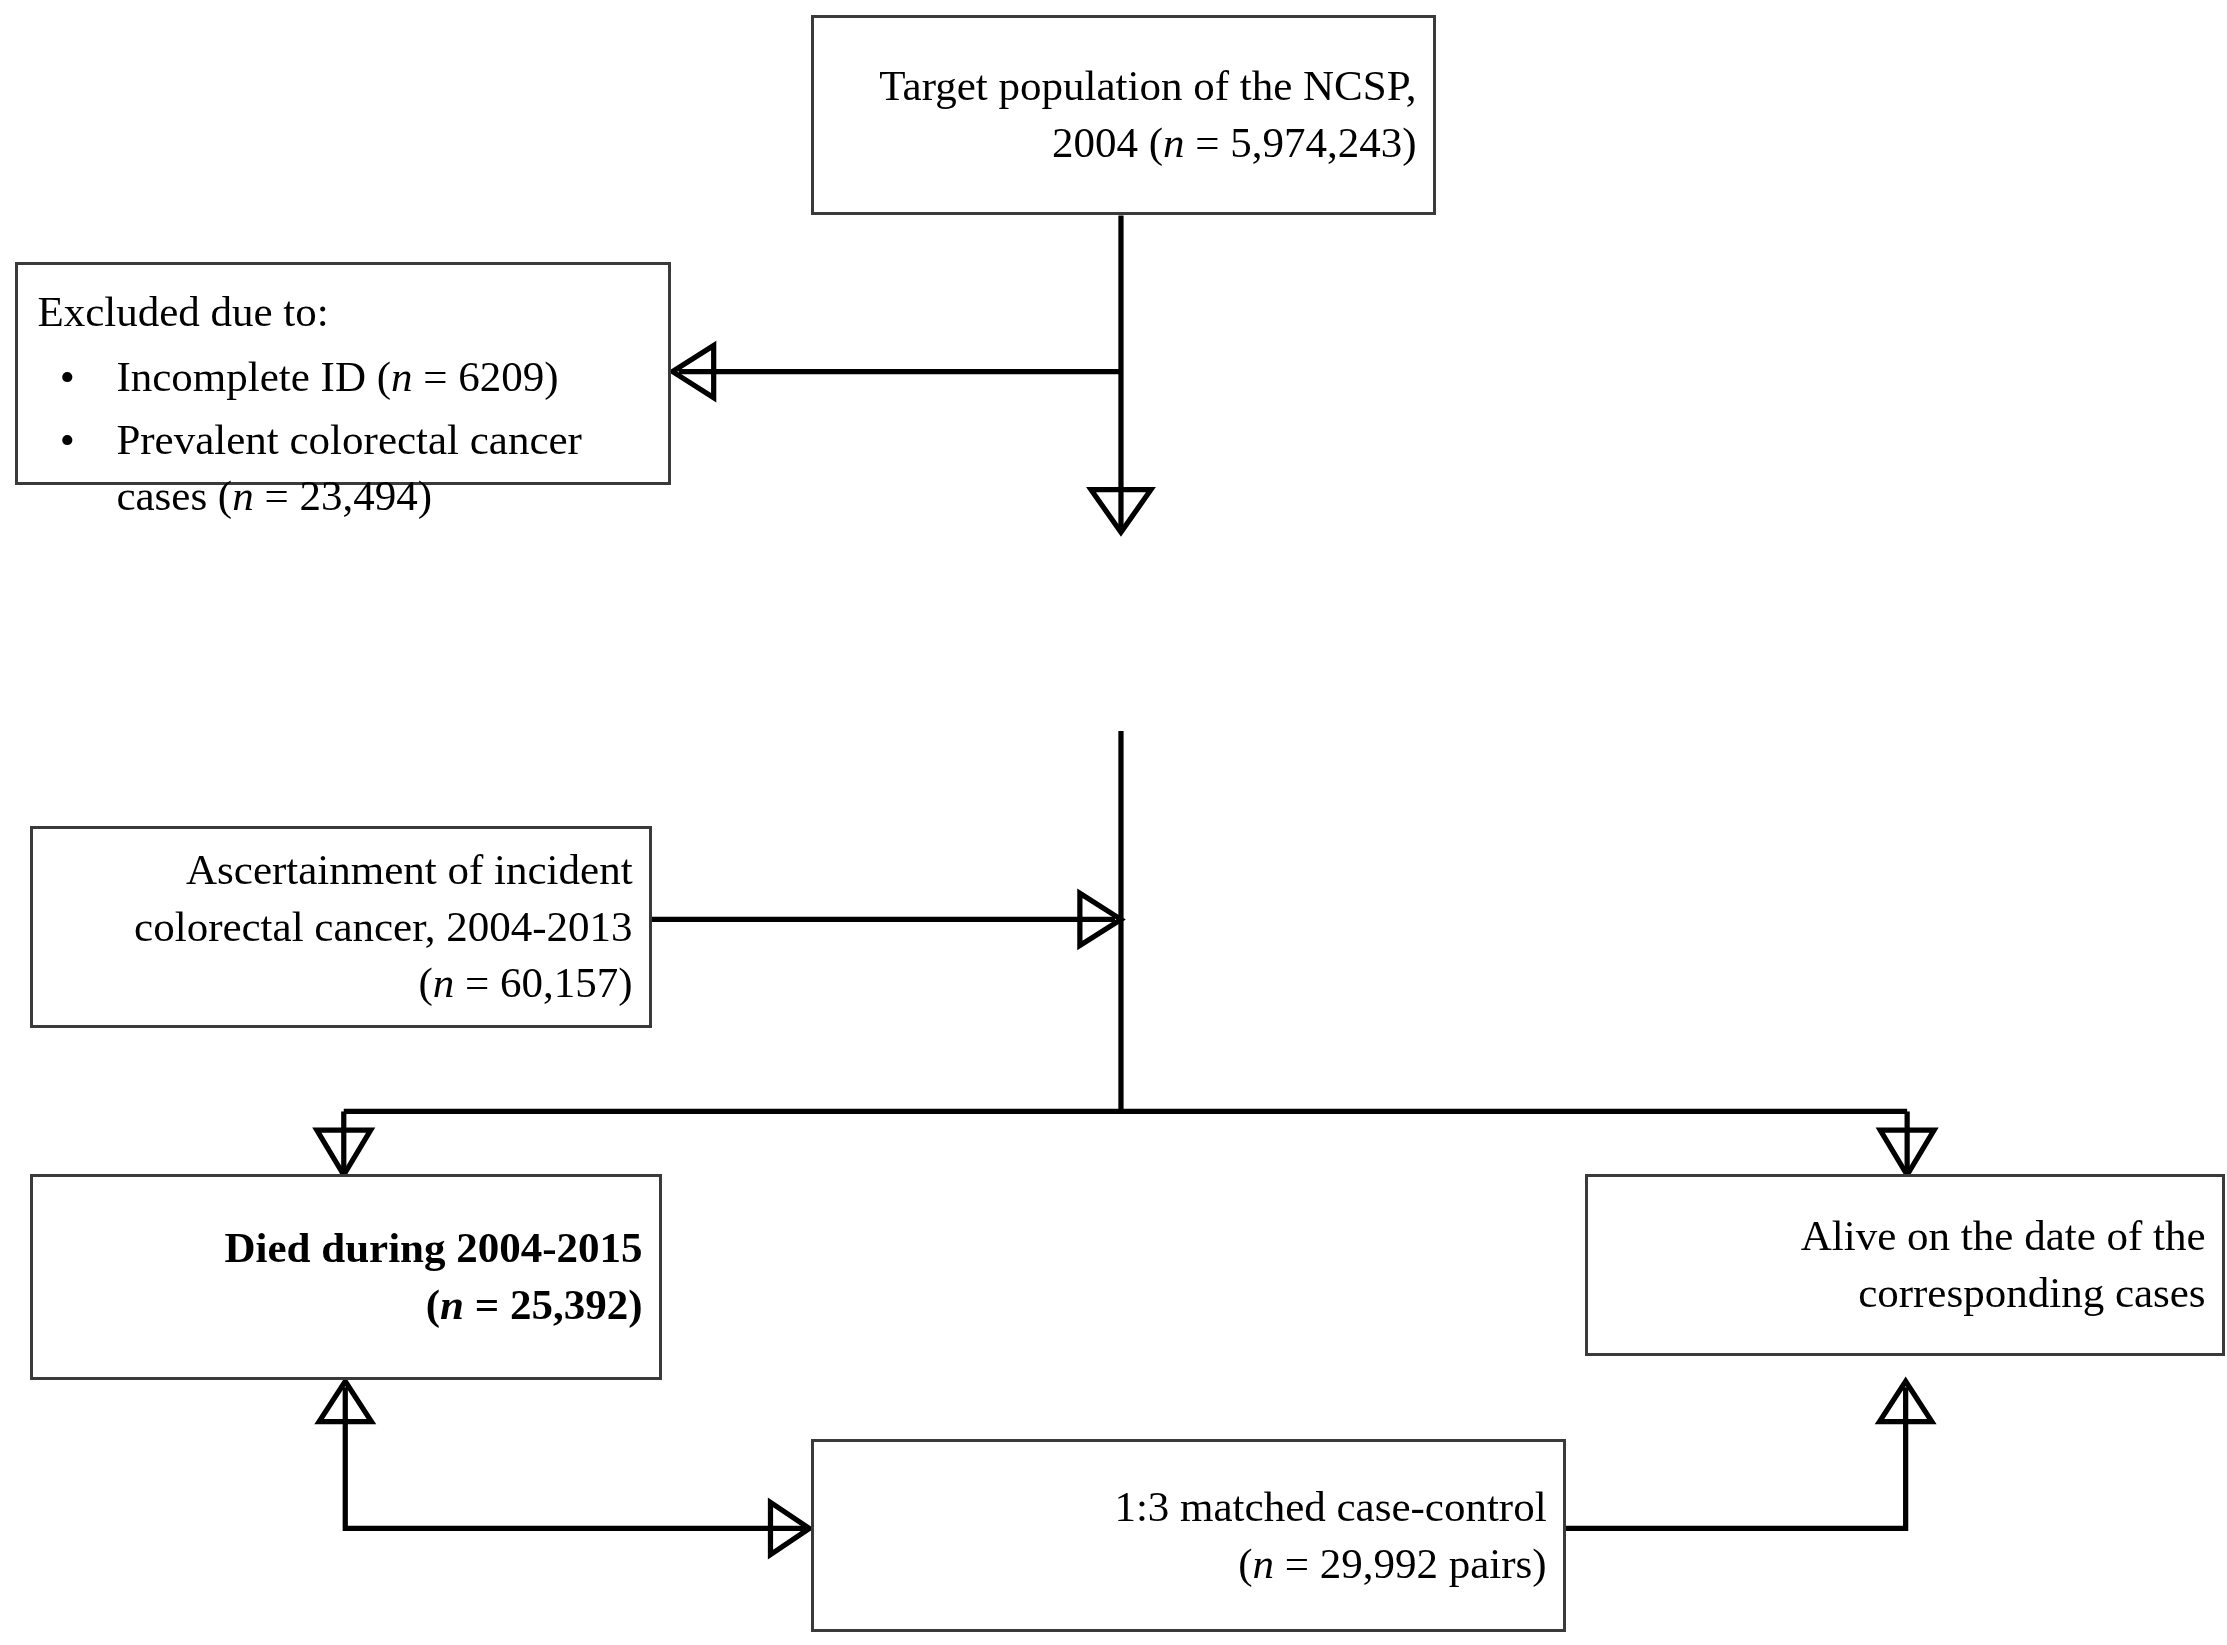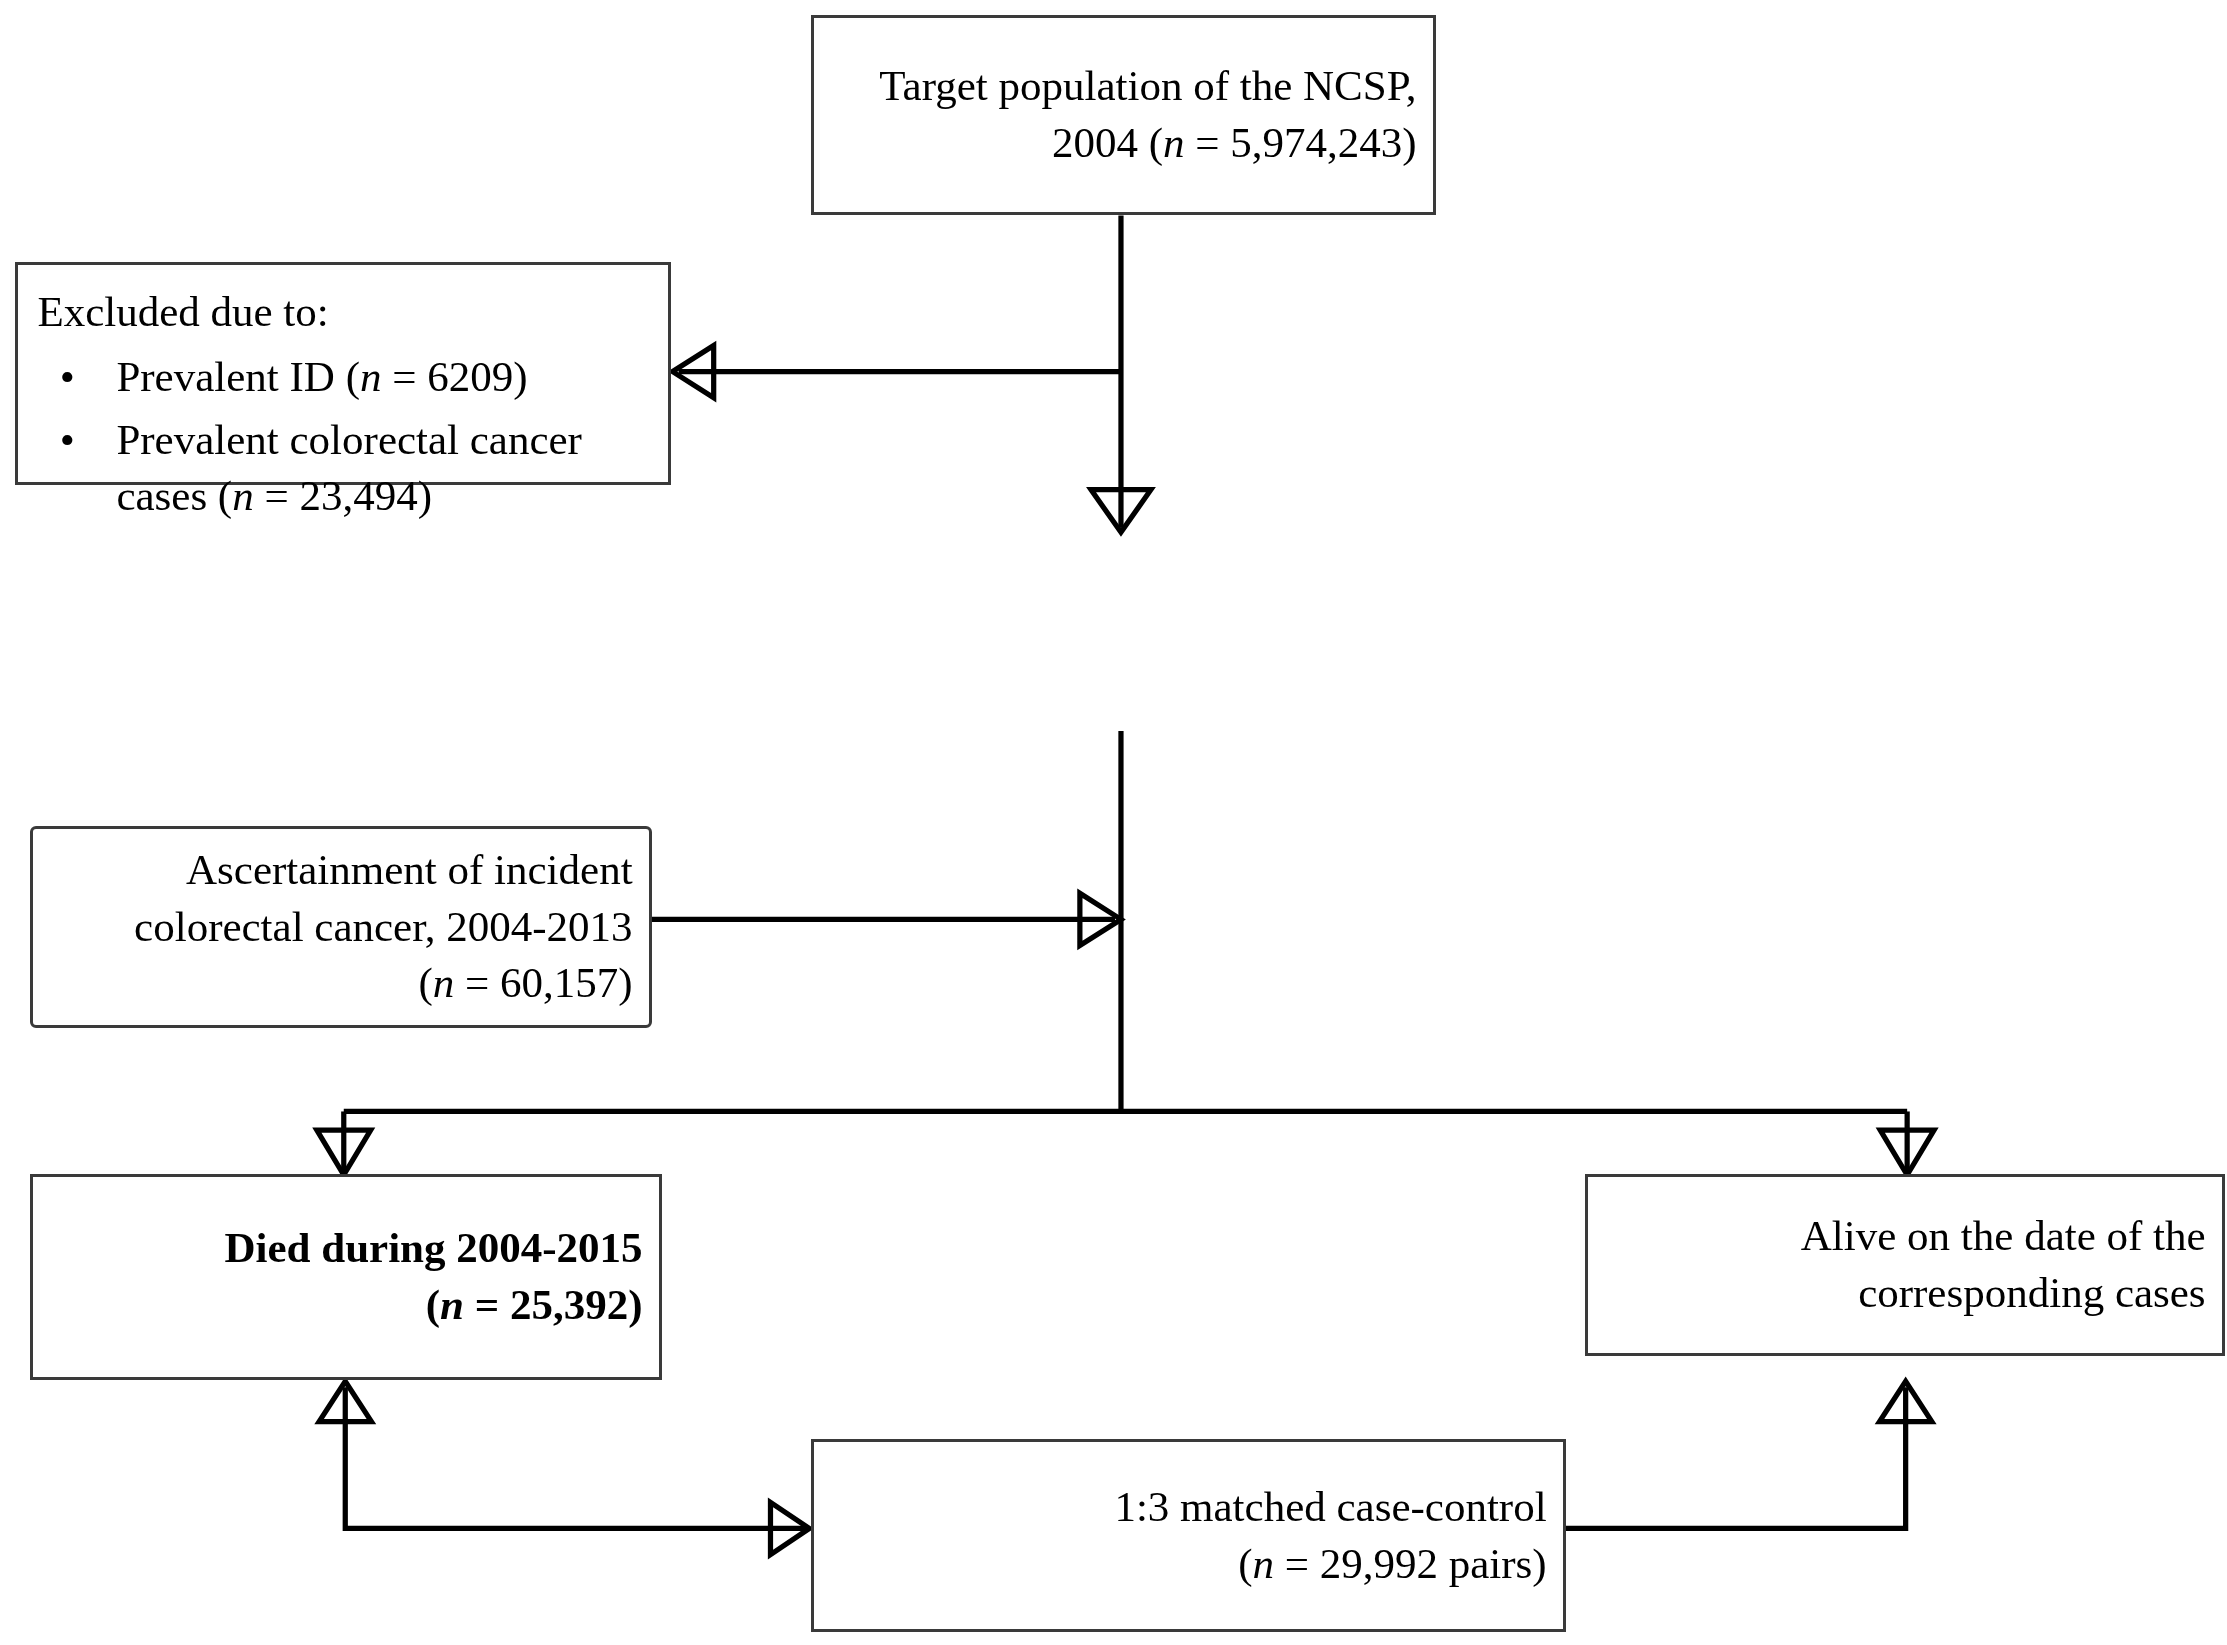--- a/index.html
+++ b/index.html
@@ -124,31 +124,31 @@
       <span>Target population of the NCSP,</span><br>
       <span>2004 (</span><span class="ital">n</span><span> = 5,974,243)</span>
     </span>
   </div>
 
   <div class="node node-left-align" style="left:15px; top:262px; width:656px; height:223px;">
     <span class="txt">
       <span>Excluded due to:</span>
       <ul class="bullet-list">
         <li>
-          <span class="dot">•</span><span>Prevalent ID (</span><span class="ital">n</span><span> = 6209)</span>
+          <span class="dot">•</span><span>Incomplete ID (</span><span class="ital">n</span><span> = 6209)</span>
         </li>
         <li>
           <span class="dot">•</span><span>Prevalent colorectal cancer cases (</span><span class="ital">n</span><span> = 23,494)</span>
         </li>
       </ul>
     </span>
   </div>
 
 
-  <div class="node" style="left:30px; top:826px; width:622px; height:202px;border-radius:6px;">
+  <div class="node" style="left:30px; top:826px; width:622px; height:202px;">
     <span class="txt">
       <span>Ascertainment of incident</span><br>
       <span>colorectal cancer, 2004-2013</span><br>
       <span>(</span><span class="ital">n</span><span> = 60,157)</span>
     </span>
   </div>
 
   <div class="node" style="left:30px; top:1174px; width:632px; height:206px;font-weight:bold;">
     <span class="txt">
       <span>Died during 2004-2015</span><br>

